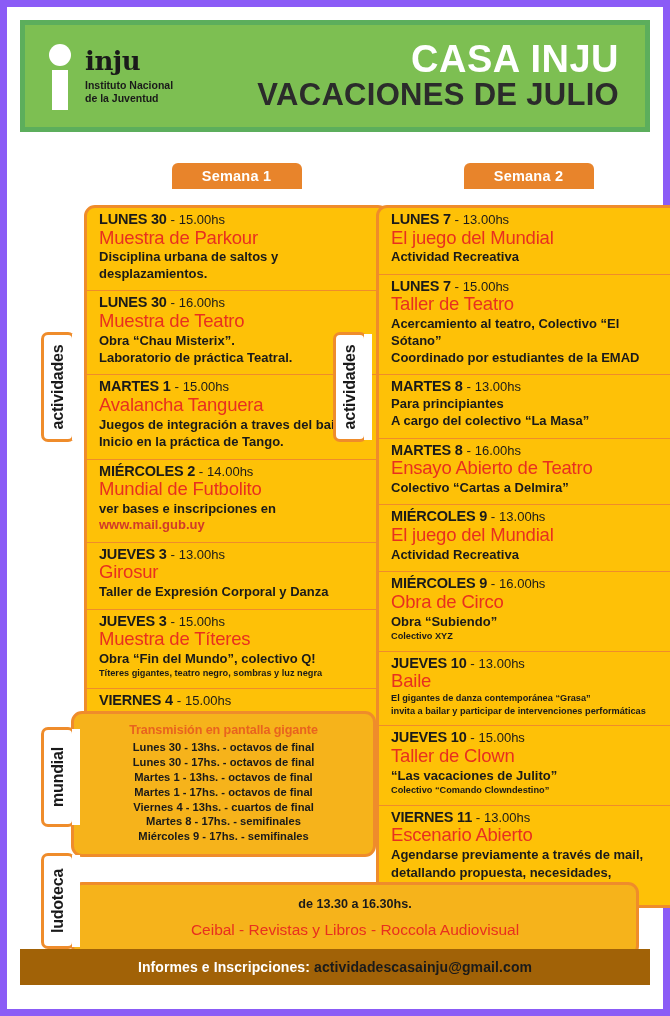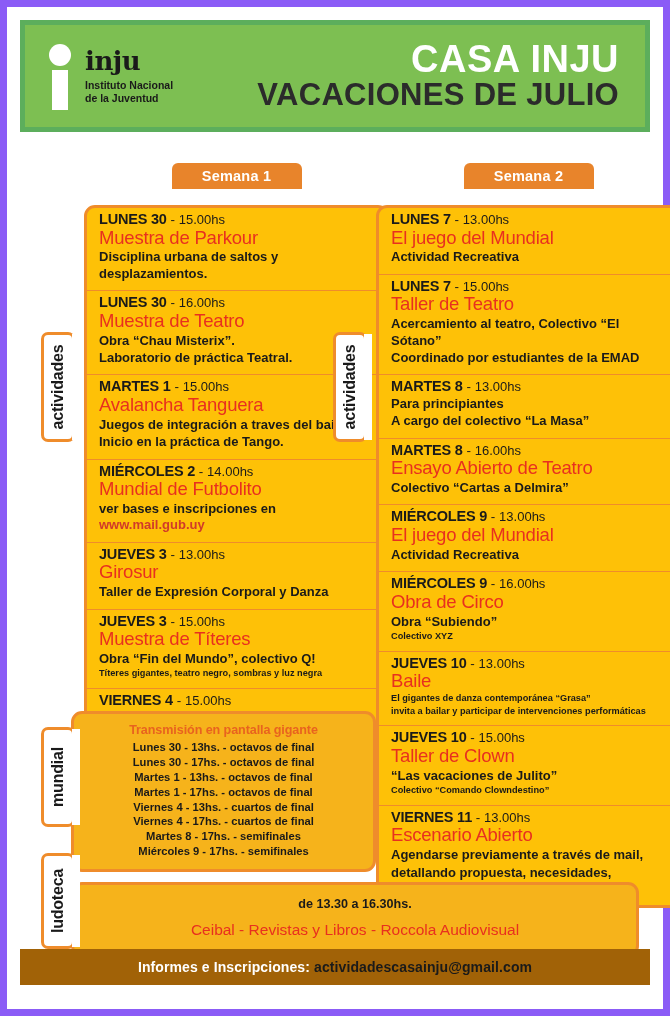--- a/index.html
+++ b/index.html
@@ -387,21 +387,20 @@
   </div>
 
   <div class="mundial-card" style="top:704px;">
     <div class="mundial-title">Transmisión en pantalla gigante</div>
     <div id="mundial-lines">
         <div class="mundial-line">Lunes 30 - 13hs. - octavos de final</div>
         <div class="mundial-line">Lunes 30 - 17hs. - octavos de final</div>
         <div class="mundial-line">Martes 1 - 13hs. - octavos de final</div>
         <div class="mundial-line">Martes 1 - 17hs. - octavos de final</div>
         <div class="mundial-line">Viernes 4 - 13hs. - cuartos de final</div>
-        <div class="mundial-line">Viernes 4 - 17hs. - cuartos de final</div>
         <div class="mundial-line">Martes 8 - 17hs. - semifinales</div>
         <div class="mundial-line">Miércoles 9 - 17hs. - semifinales</div>
       </div>
   </div>
 
   <div class="ludo-card" style="top:851px;">
     <div class="ludo-hours">de 13.30 a 16.30hs.</div>
     <div class="ludo-items">
       <div>Ceibal - Revistas y Libros - Roccola Audiovisual</div>
     </div>

